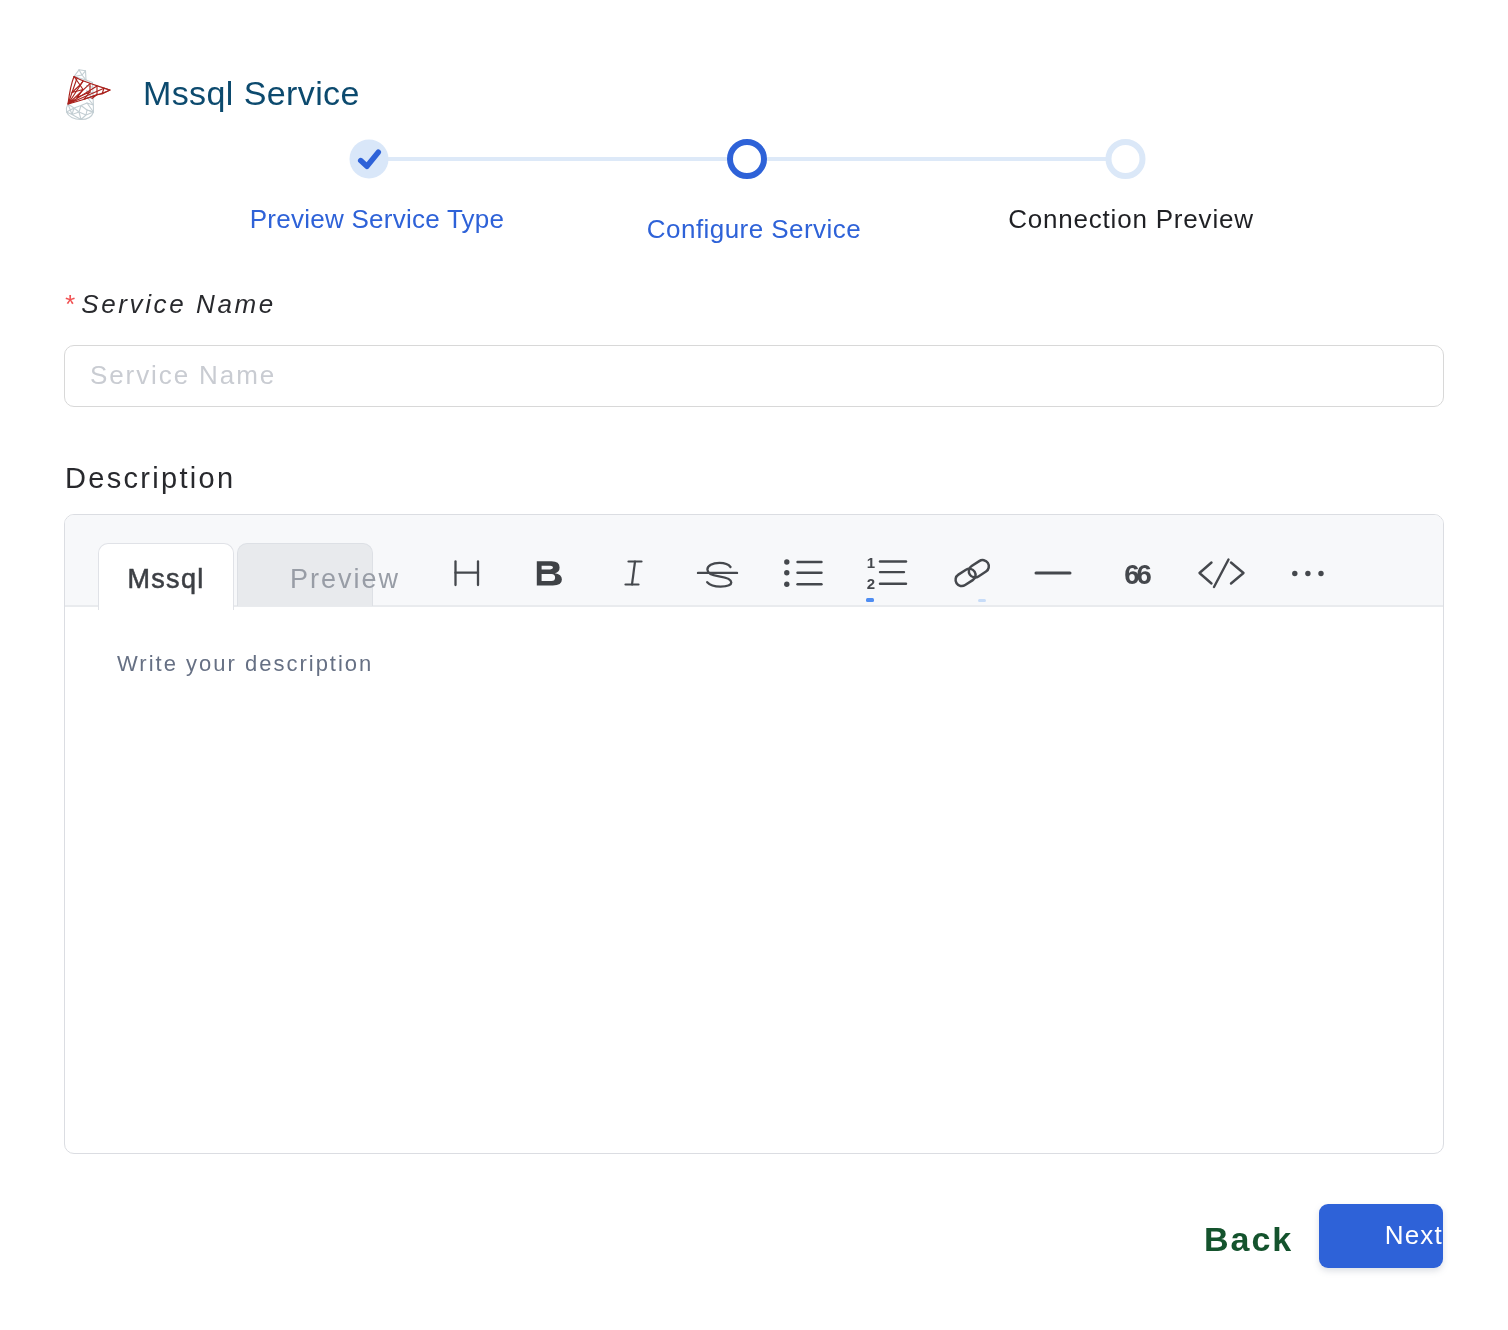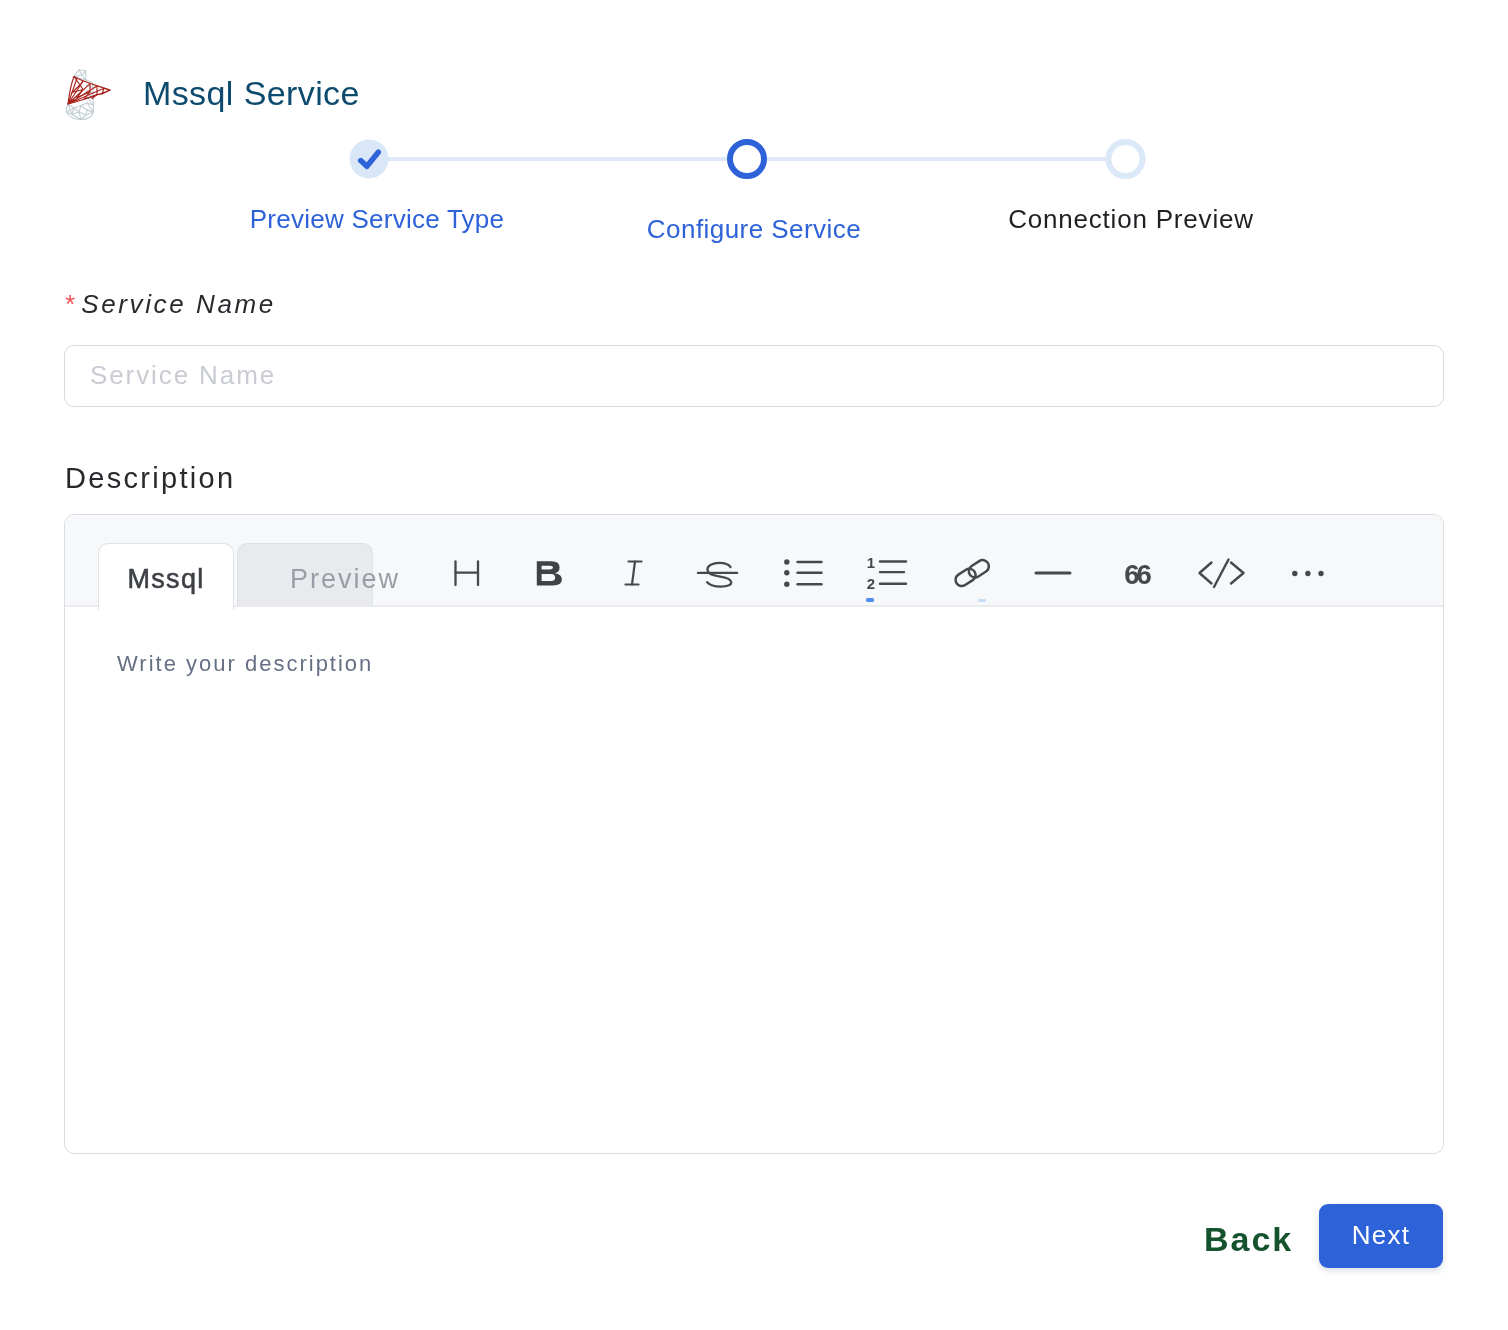--- a/index.html
+++ b/index.html
@@ -123,13 +123,13 @@
   </g>
 </svg>
 
 <div class="abs" style="left:866px; top:598px; width:7.5px; height:3.5px; background:#4f8df2; border-radius:1.5px;"></div>
 <div class="abs" style="left:978px; top:598.5px; width:8px; height:3px; background:#c7dcf8; border-radius:1.5px;"></div>
 
 <div class="abs" style="left:117px; top:650.9px; font-size:22px; color:#667084; letter-spacing:2px;">Write your description</div>
 
 <div class="abs" style="left:1204px; top:1220.3px; font-size:34px; color:#14532d; letter-spacing:2px;font-weight:bold;">Back</div>
 <div class="abs" style="left:1319px; top:1204px; width:124px; height:64px; background:#2e62d8; border-radius:9px; box-shadow:0 3px 6px rgba(120,130,150,0.25);"></div>
-<div class="abs" style="left:1319px; top:1220.4px; width:124px; text-align:center; font-size:26px; color:#ffffff; letter-spacing:1.2px;">Next</div>
+<div class="abs" style="left:1319px; top:1220.4px; width:124px; text-align:right; font-size:26px; color:#ffffff; letter-spacing:1.2px;">Next</div>
 
 </body></html>

